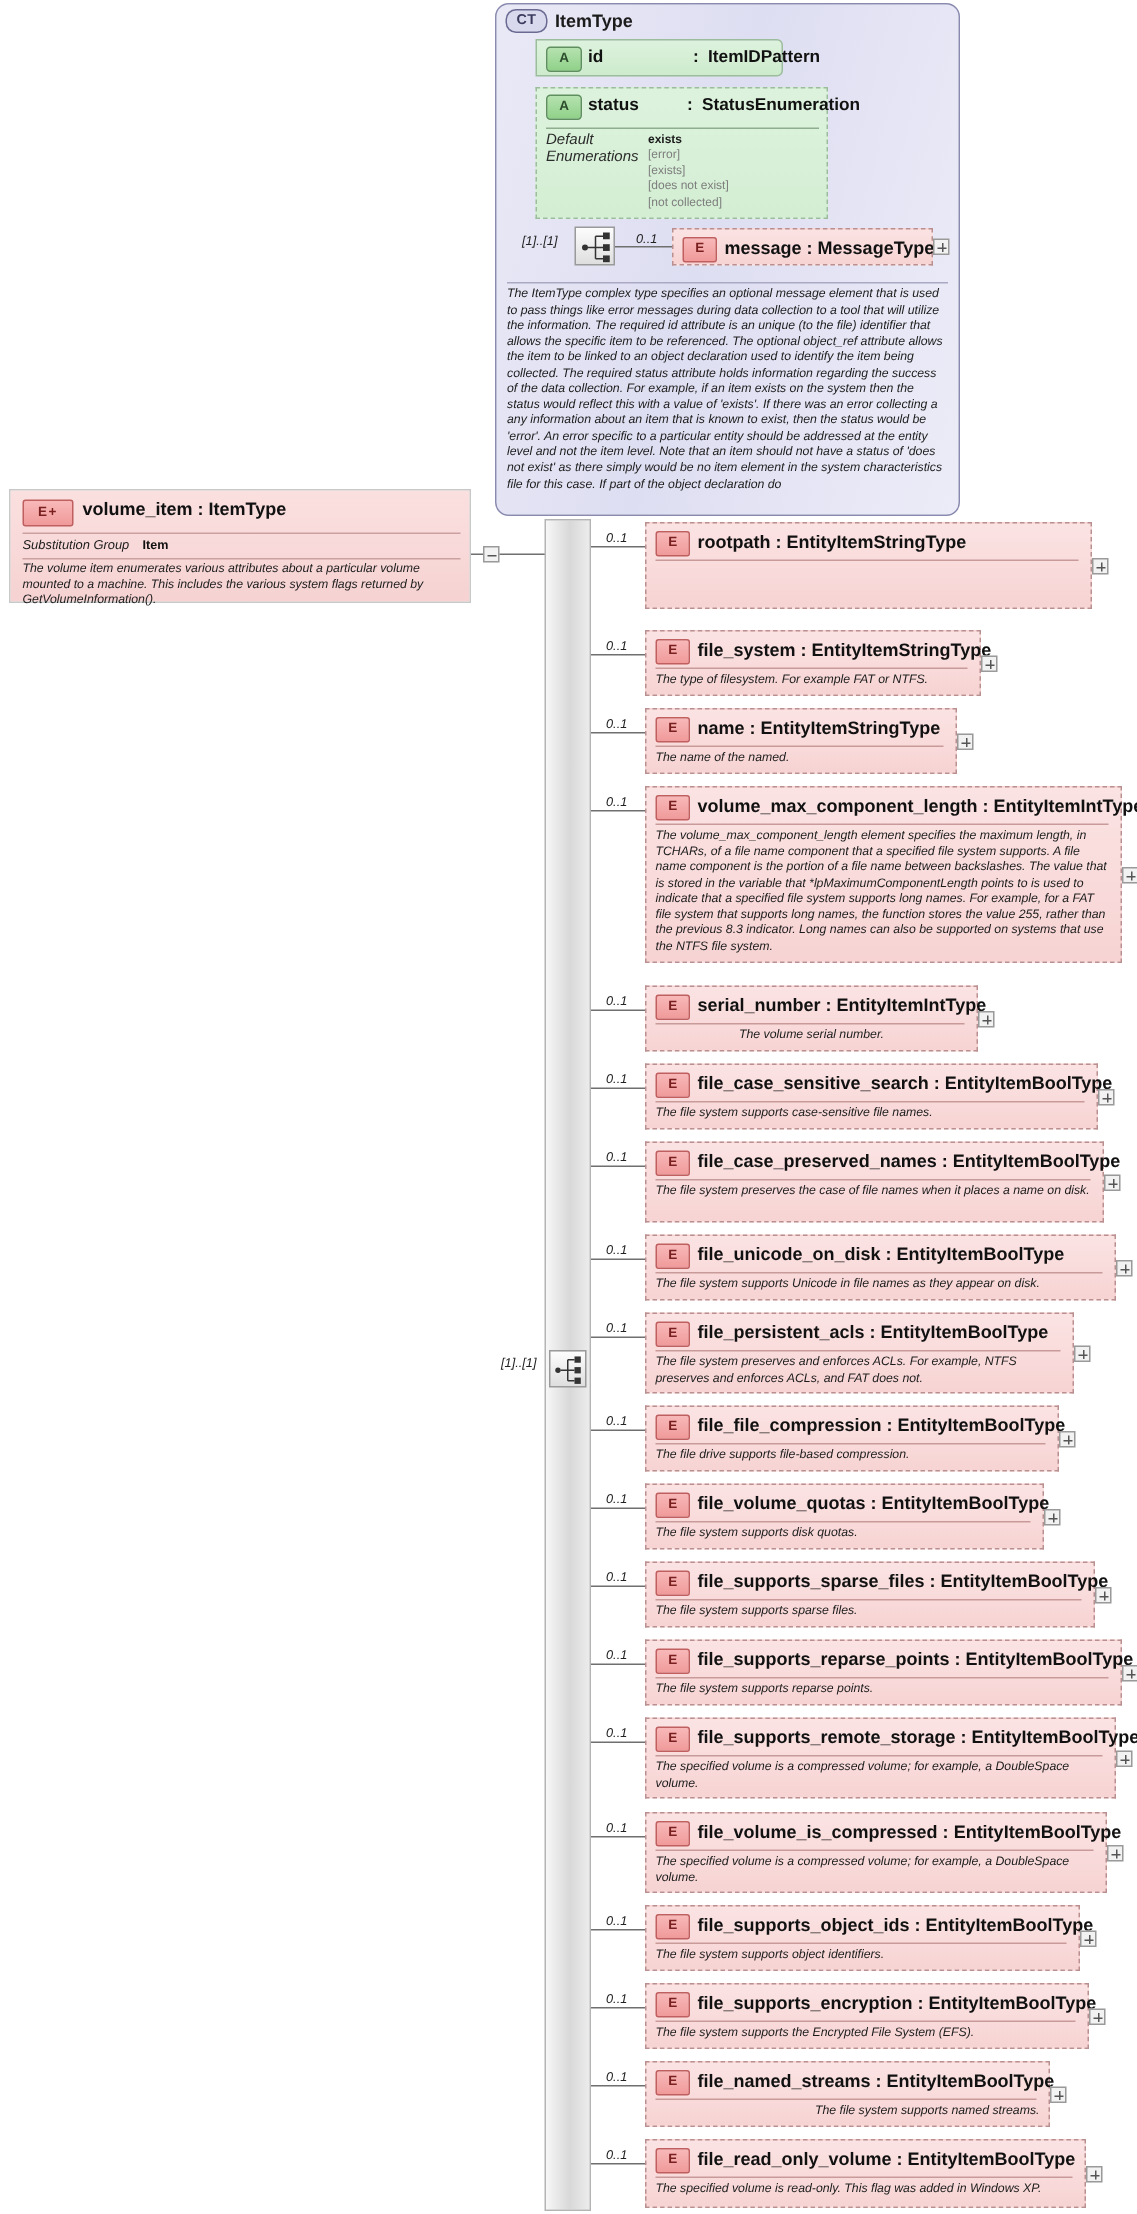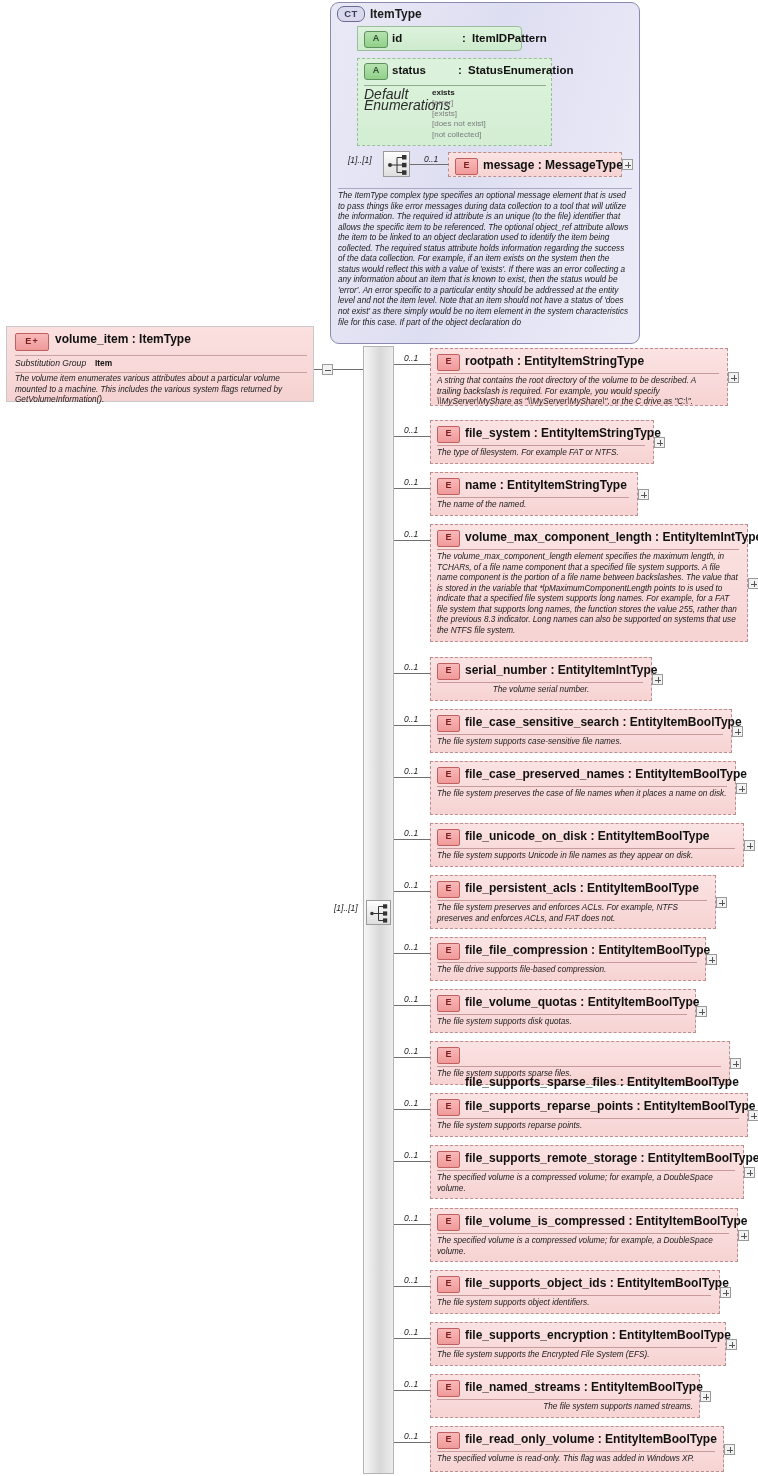--- a/index.html
+++ b/index.html
@@ -22,21 +22,21 @@
             border-radius:3px;font-size:9px;font-weight:bold;color:#2d4d2d;text-align:center;line-height:13px;}
   #attr-id{left:357px;top:26px;width:165px;height:25px;border-radius:0 4px 4px 0;}
   #attr-id .attr-ico{position:absolute;left:6px;top:4px;}
   .attr-name{position:absolute;font-size:11.5px;font-weight:bold;color:#111;}
   .attr-type{position:absolute;font-size:11.5px;font-weight:bold;color:#111;}
 
   #attr-status{left:357px;top:58px;width:195px;height:88px;border:1px dashed #9bbd9b;
                background:linear-gradient(180deg,#ddf2dd,#d3eed3);}
   #attr-status .attr-ico{position:absolute;left:6px;top:4px;}
   #enum-wrap{position:absolute;left:6px;top:26px;width:182px;border-top:1px solid #8fae8f;padding-top:3px;}
-  .enum-label{position:absolute;left:6px;top:30px;width:62px;font-size:14px;font-style:italic;
+  .enum-label{position:absolute;left:6px;top:30px;width:62px;font-size:10px;font-style:italic;
               color:#2b2b2b;line-height:10.5px;}
   .enum-vals{position:absolute;left:74px;top:29px;font-size:8px;line-height:10.4px;color:#7d7d7d;}
   .enum-vals b{color:#1a1a1a;font-size:8px;}
 
   
   .seq{border:1px solid #9a9a9a;background:linear-gradient(180deg,#fdfdfd,#dedede);}
   .card{position:absolute;font-size:8.5px;font-style:italic;color:#222;}
 
   
   #ct-doc{left:338px;top:188px;width:294px;height:152px;
@@ -175,21 +175,20 @@
   </svg>
 </div>
 
 <div id="children-layer">
     <div class="abs line hline" style="left: 394px; top: 364px; width: 36px;"></div>
     <div class="abs card" style="left: 404px; top: 353px;">0..1</div>
     <div class="abs ebox" style="left: 430px; top: 348px; width: 298px; height: 58px;">
       <div class="e-ico">E</div>
       <div class="e-name" style="left: 34px; top: 5px;"><span>rootpath</span><span> : </span><span>EntityItemStringType</span></div>
       <div class="e-sep" style="left: 6px; top: 24px; width: 282px;"></div>
-      <div class="e-doc" style="left: 6px; top: 27px; width: 284px;">A string that contains the root directory of the volume to be described. A trailing backslash is required. For example, you would specify \\MyServer\MyShare as "\\MyServer\MyShare\", or the C drive as "C:\".</div>
     </div>
     <div class="abs plus" style="left: 728px; top: 372px;"></div>
     <div class="abs line hline" style="left: 394px; top: 436px; width: 36px;"></div>
     <div class="abs card" style="left: 404px; top: 425px;">0..1</div>
     <div class="abs ebox" style="left: 430px; top: 420px; width: 224px; height: 44px;">
       <div class="e-ico">E</div>
       <div class="e-name" style="left: 34px; top: 5px;"><span>file_system</span><span> : </span><span>EntityItemStringType</span></div>
       <div class="e-sep" style="left: 6px; top: 24px; width: 208px;"></div>
       <div class="e-doc" style="left: 6px; top: 27px; width: 210px;">The type of filesystem. For example FAT or NTFS.</div>
     </div>
@@ -272,21 +271,21 @@
       <div class="e-ico">E</div>
       <div class="e-name" style="left: 34px; top: 5px;"><span>file_volume_quotas</span><span> : </span><span>EntityItemBoolType</span></div>
       <div class="e-sep" style="left: 6px; top: 24px; width: 250px;"></div>
       <div class="e-doc" style="left: 6px; top: 27px; width: 252px;">The file system supports disk quotas.</div>
     </div>
     <div class="abs plus" style="left: 696px; top: 1006px;"></div>
     <div class="abs line hline" style="left: 394px; top: 1057px; width: 36px;"></div>
     <div class="abs card" style="left: 404px; top: 1046px;">0..1</div>
     <div class="abs ebox" style="left: 430px; top: 1041px; width: 300px; height: 44px;">
       <div class="e-ico">E</div>
-      <div class="e-name" style="left: 34px; top: 5px; margin-top: 28px;"><span>file_supports_sparse_files</span><span> : </span><span>EntityItemBoolType</span></div>
+      <div class="e-name" style="left: 34px; top: 5px;"><span>file_supports_sparse_files</span><span> : </span><span>EntityItemBoolType</span></div>
       <div class="e-sep" style="left: 6px; top: 24px; width: 284px;"></div>
       <div class="e-doc" style="left: 6px; top: 27px; width: 286px;">The file system supports sparse files.</div>
     </div>
     <div class="abs plus" style="left: 730px; top: 1058px;"></div>
     <div class="abs line hline" style="left: 394px; top: 1109px; width: 36px;"></div>
     <div class="abs card" style="left: 404px; top: 1098px;">0..1</div>
     <div class="abs ebox" style="left: 430px; top: 1093px; width: 318px; height: 44px;">
       <div class="e-ico">E</div>
       <div class="e-name" style="left: 34px; top: 5px;"><span>file_supports_reparse_points</span><span> : </span><span>EntityItemBoolType</span></div>
       <div class="e-sep" style="left: 6px; top: 24px; width: 302px;"></div>

